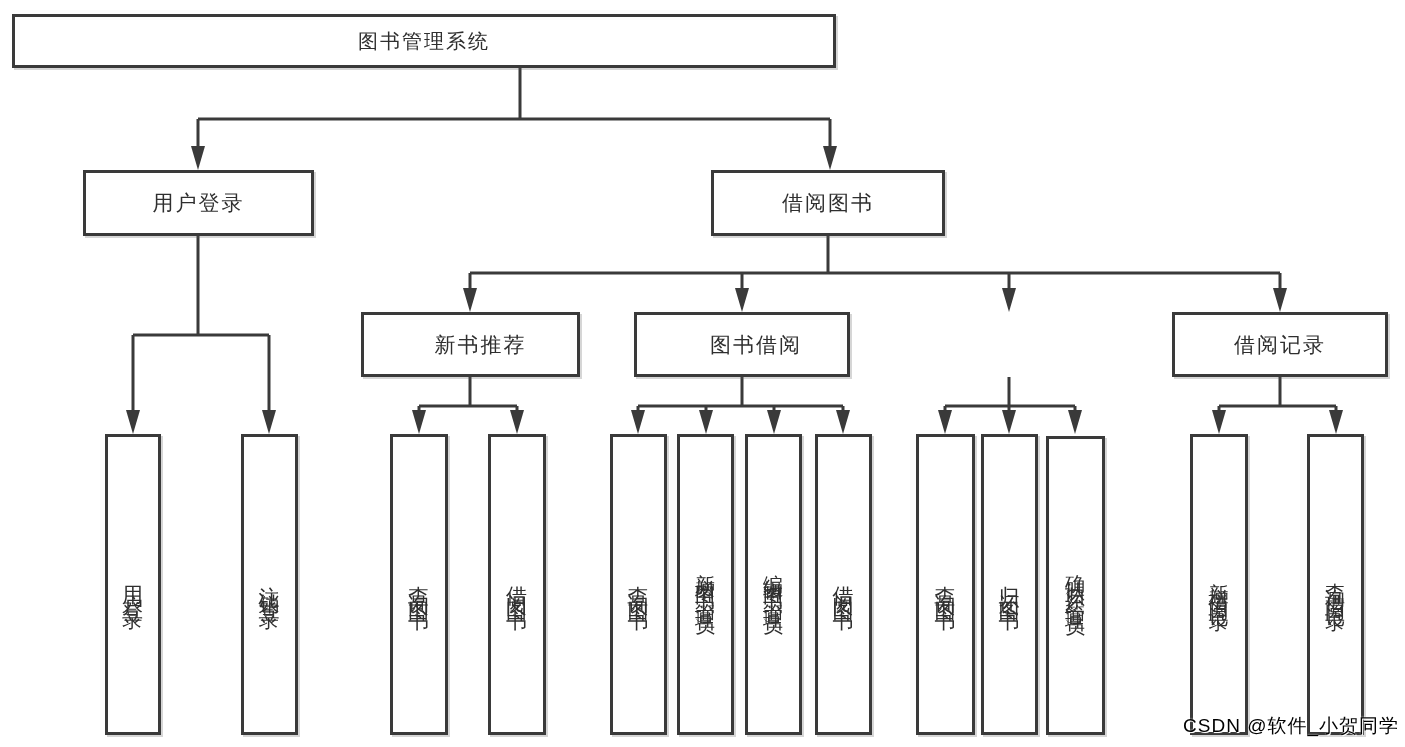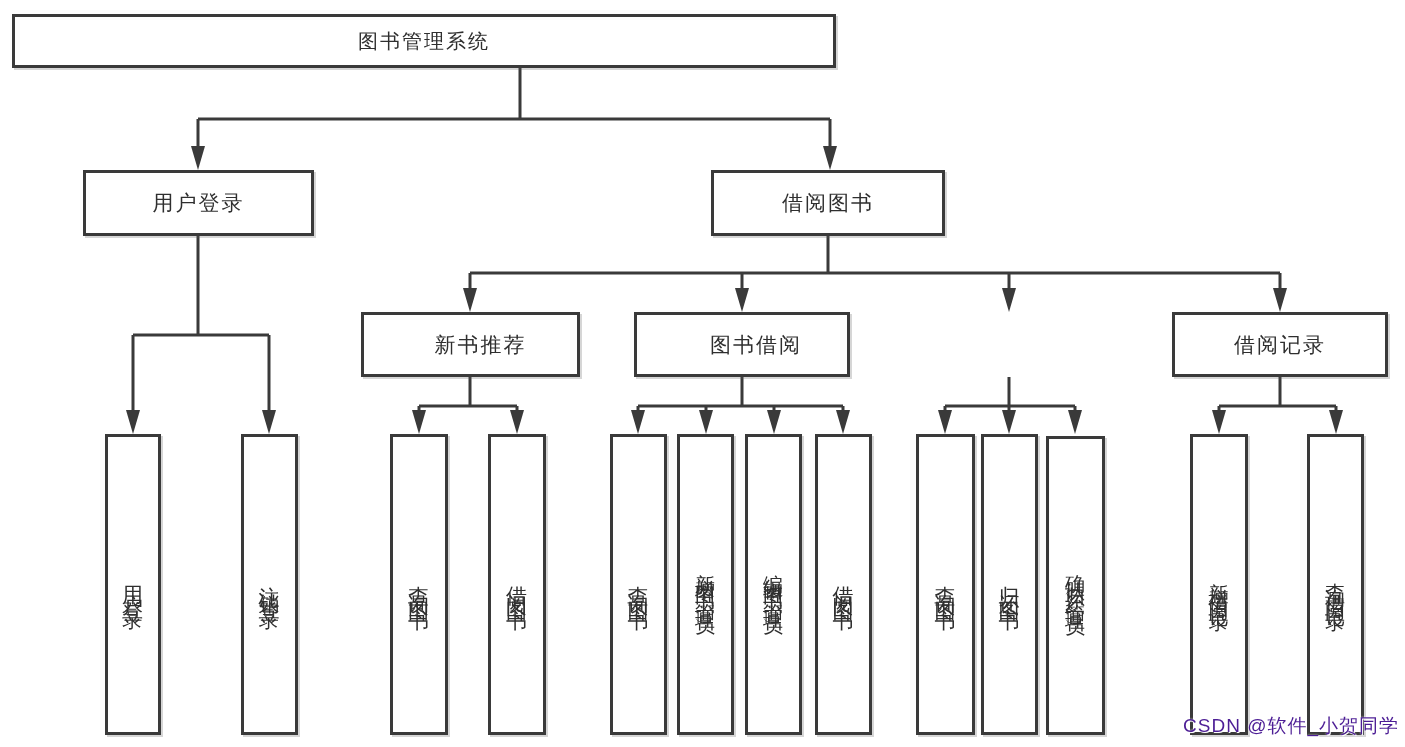--- a/index.html
+++ b/index.html
@@ -45,21 +45,21 @@
     white-space: nowrap;
   }
   .leaf.long .vlabel { letter-spacing: 6px; font-size: 20px; }
   #watermark {
     position: absolute;
     right: 6px;
     bottom: 8px;
     z-index: 3;
     font-size: 19px;
     letter-spacing: 1px;
-    color: #4c1d95;
+    color: #000000;
     text-shadow: 0 0 2px #ffffff, 1px 1px 0 #ffffff;
     white-space: nowrap;
   }
 </style>
 </head>
 <body>
 
 <div id="stage">
 
   <svg id="wires" viewBox="0 0 1405 747" xmlns="http://www.w3.org/2000/svg" aria-hidden="true">

